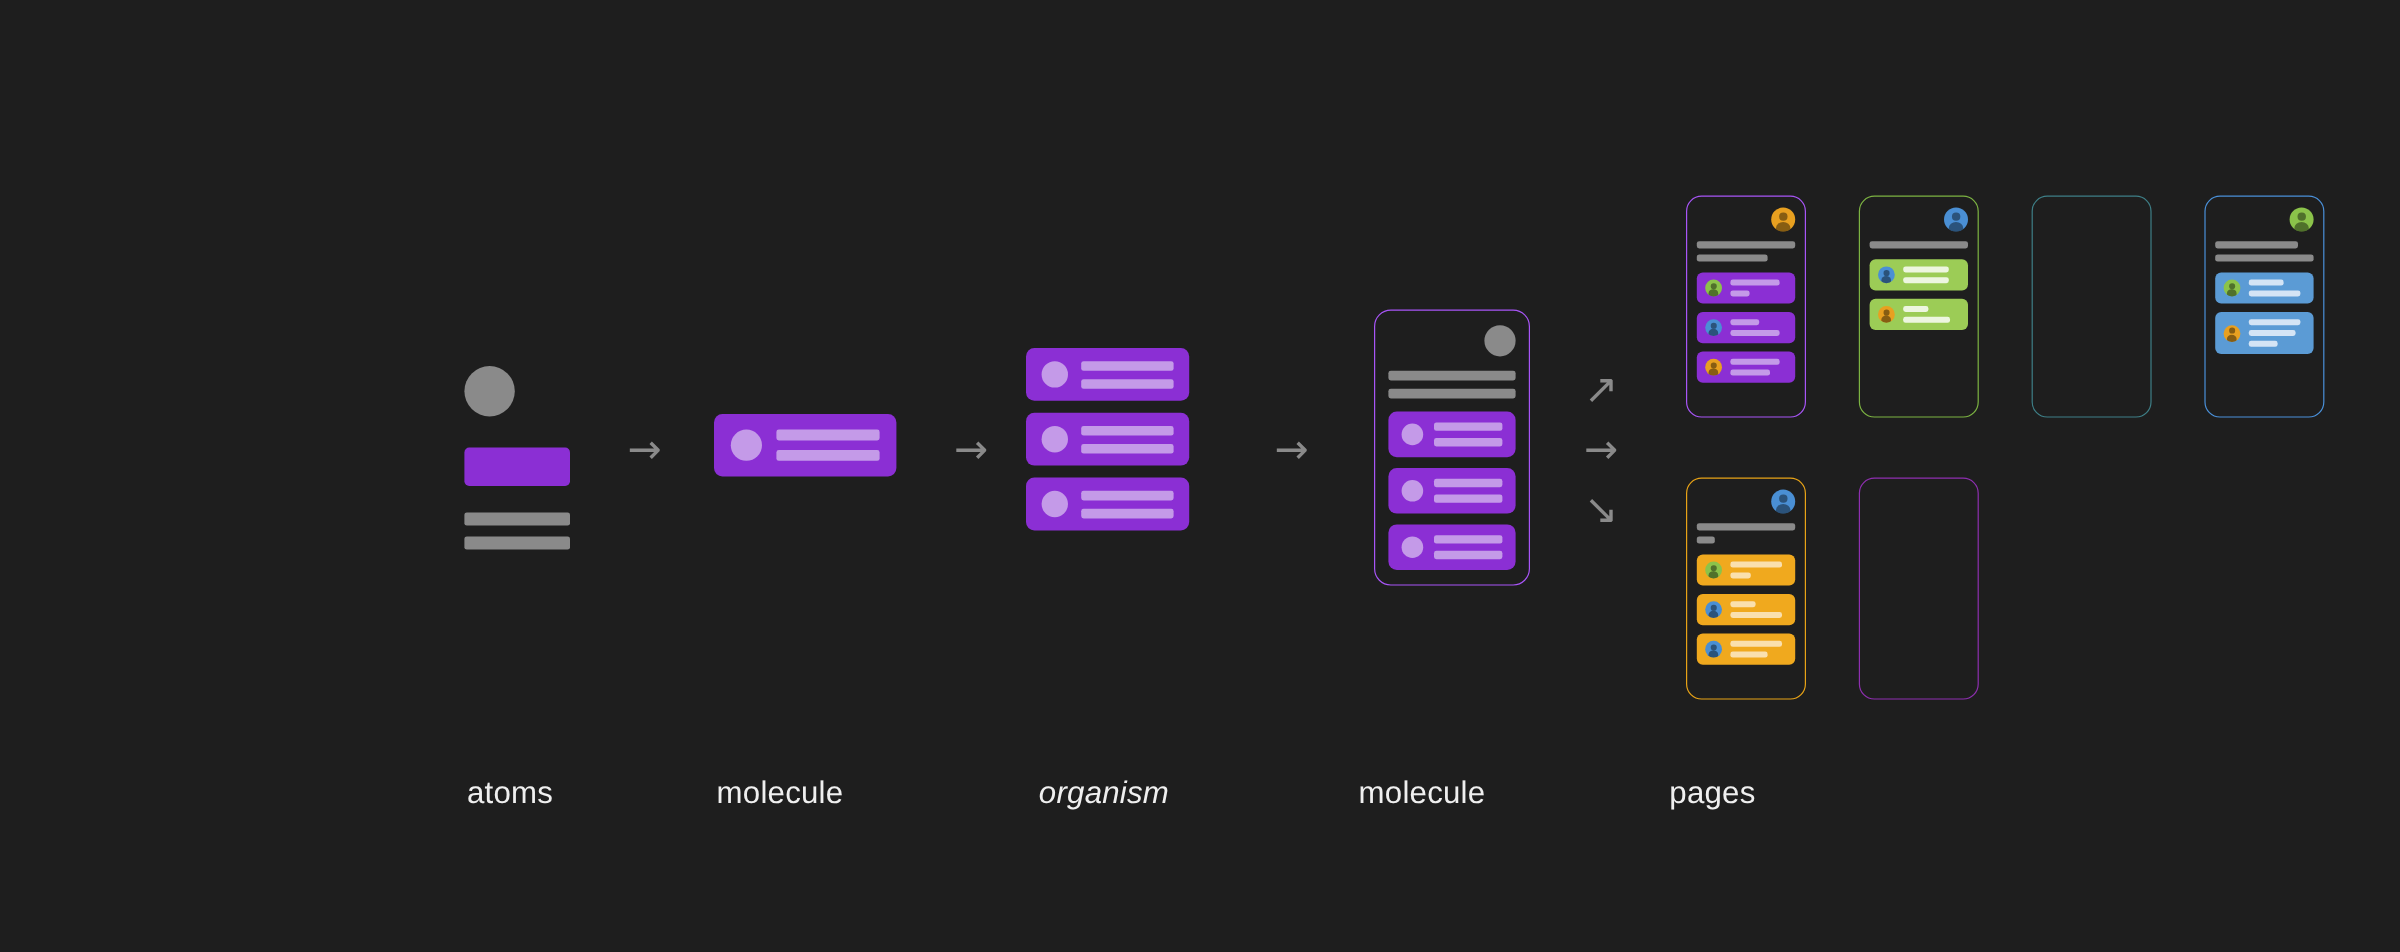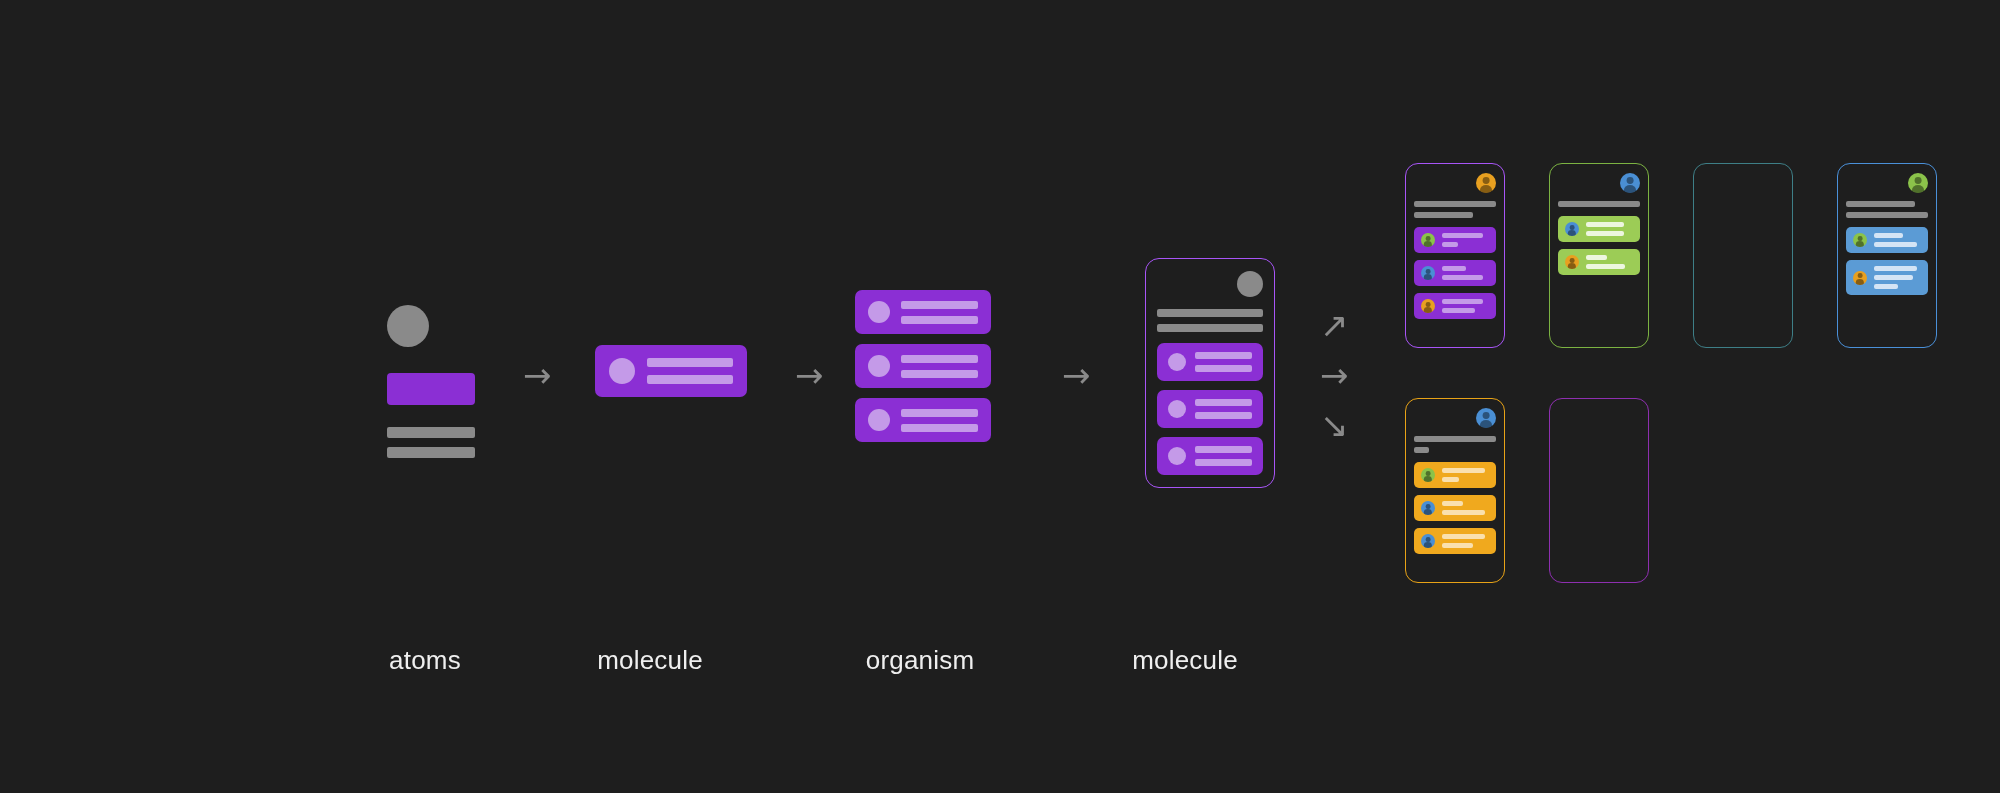--- a/index.html
+++ b/index.html
@@ -103,21 +103,21 @@
     align-items: center;
     gap: 12px;
     padding: 0 14px;
     box-sizing: border-box;
   }
   .molecule-card .chip-circle { width: 26px; height: 26px; flex: 0 0 26px; }
   .mol-bars { display: flex; flex-direction: column; gap: 8px; flex: 1; }
   .mol-bars .chip-bar { height: 9px; }
 
   
-  #organism { left: 795px; width: 250px; }
+  #organism { left: 795px; width: 250px; font-style: italic; }
   .organism-stack {
     position: absolute;
     left: 60px;
     top: 290px;
     display: flex;
     flex-direction: column;
     gap: 10px;
   }
   .organism-stack .chip {
     width: 136px;
@@ -458,15 +458,16 @@
               <div class="avatar sm" style="background: rgb(74, 143, 212);"></div>
               <div class="page-row-bars">
                 <span style="width: 92%; background: rgb(250, 224, 174);"></span>
                 <span style="width: 66%; background: rgb(250, 224, 174);"></span>
               </div>
             </div>
           </div>
         </div>
         <div class="page-card empty" style="border-color: rgb(142, 47, 176);"></div>
       </div>
+    <div class="group-label" style="left: -18px; width: 230px; color: rgb(239, 239, 239);">pages</div>
   </div>
 
 </div>
 
 </body></html>

